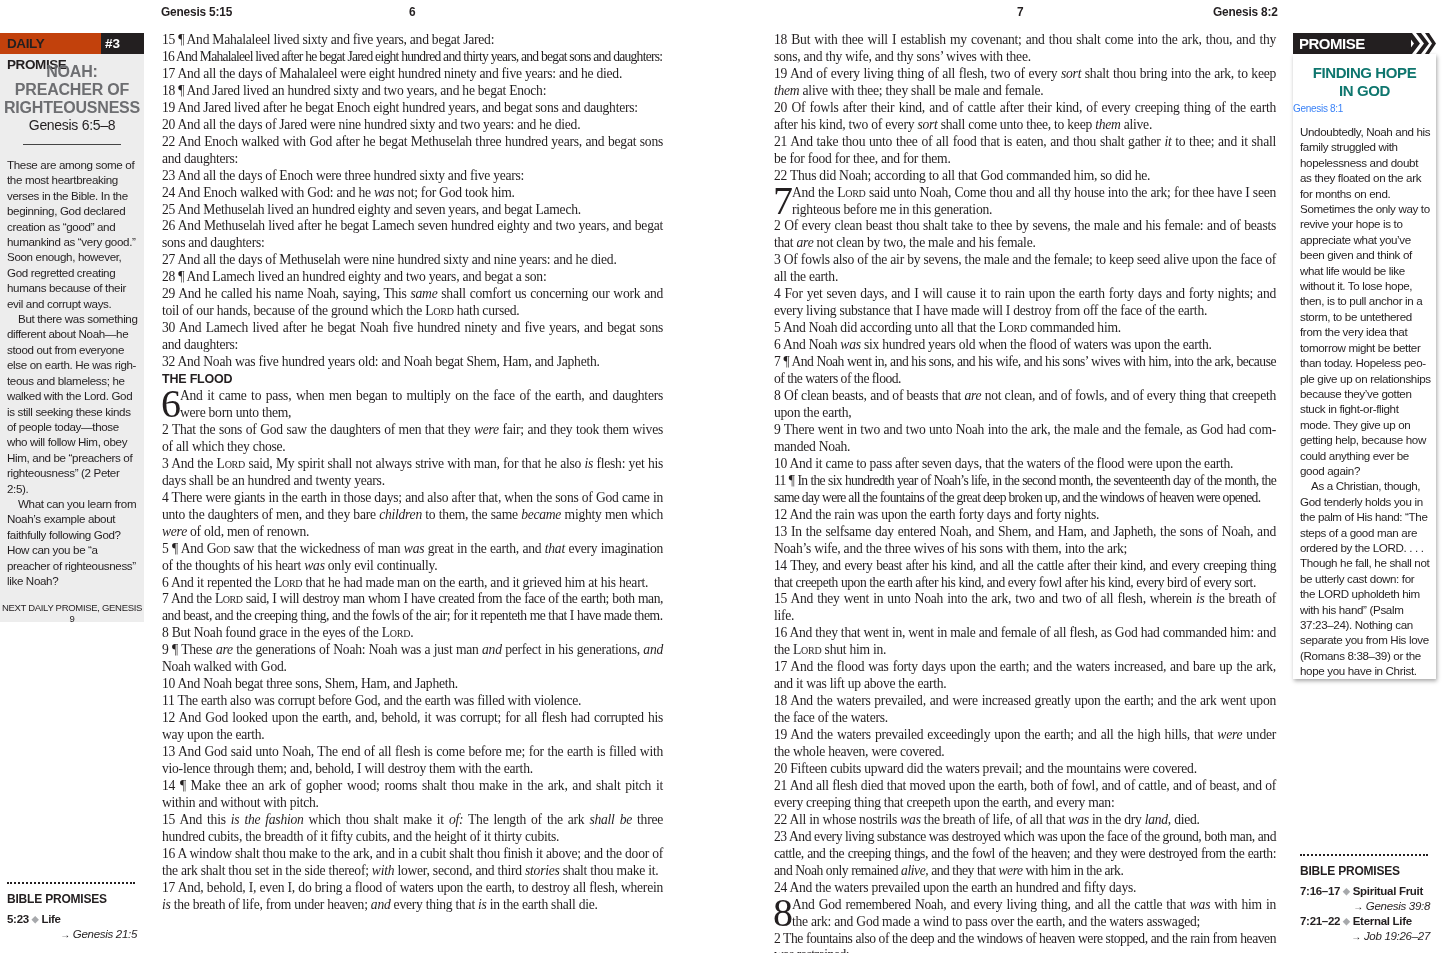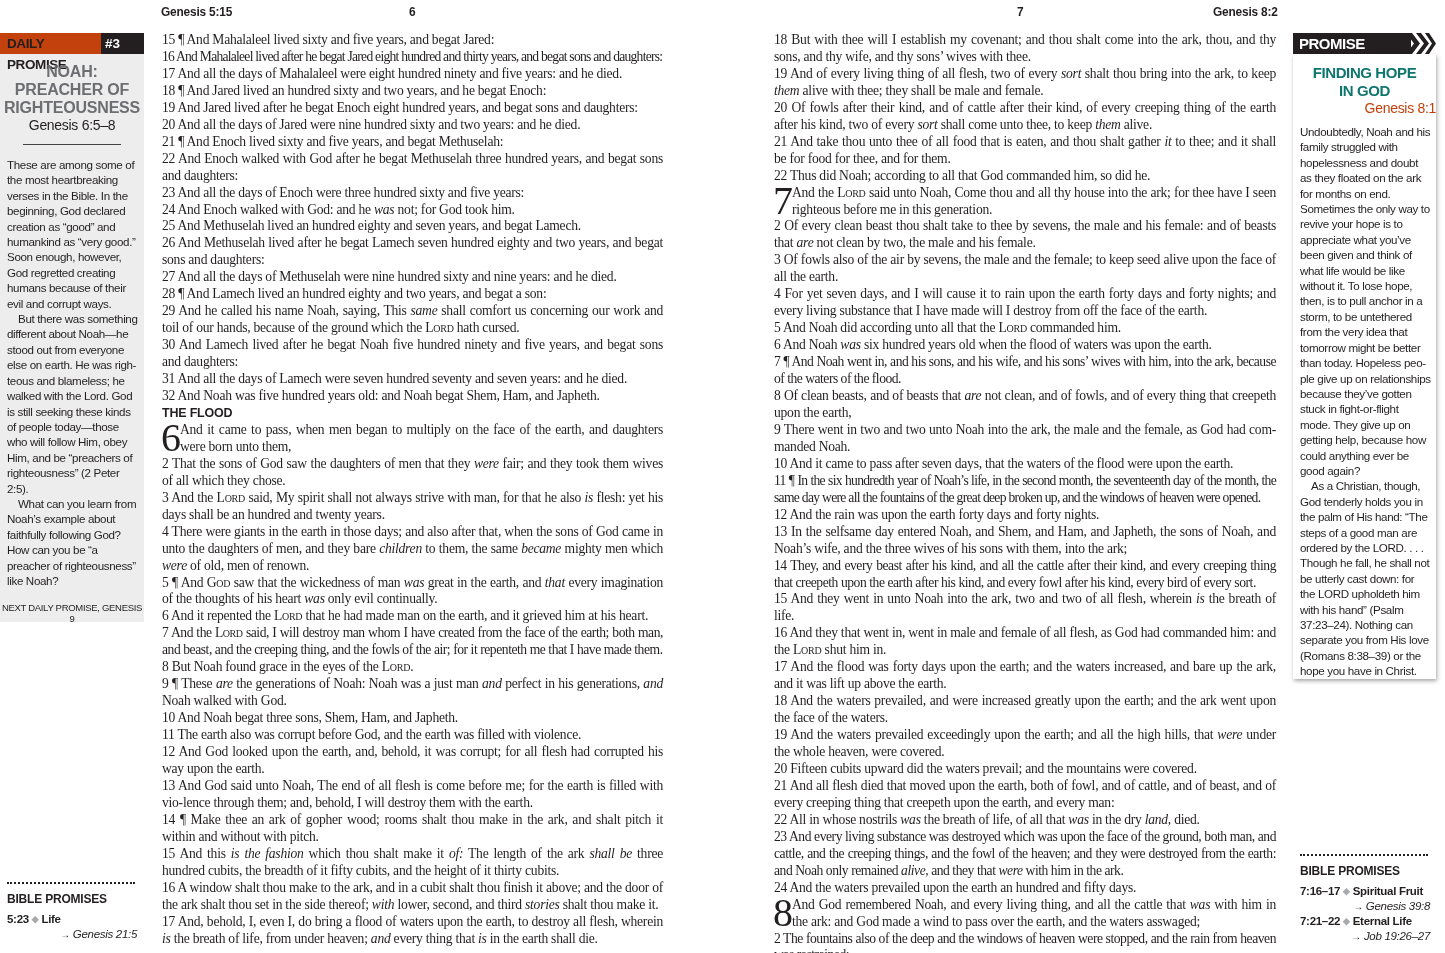--- a/index.html
+++ b/index.html
@@ -33,21 +33,21 @@
   .side-body p { margin: 0; }
   .side-body p + p { text-indent: 11px; }
   .side-next { font-family: "Liberation Sans", sans-serif; font-size: 9.5px; color: #231f20; text-align: center; margin-top: 14px; letter-spacing: -0.3px; }
 
   
   .pp-bar { position: absolute; left: 1293px; top: 33px; height: 21px; width: 143px; }
   .pp-label { position: absolute; left: 0; top: 0; height: 21px; width: 118px; background: #231f20; color: #fff; font-family: "Liberation Sans", sans-serif; font-weight: bold; font-size: 15px; line-height: 21px; padding-left: 6px; letter-spacing: -0.5px; }
   .pp-chevrons { position: absolute; left: 113px; top: 0; width: 30px; height: 21px; }
   .side-right { position: absolute; left: 1293px; top: 54px; width: 143px; height: 625px; background: #ffffff; box-shadow: 1px 2px 4px rgba(0,0,0,0.35); }
   .pp-title { text-align: center; font-family: "Liberation Sans", sans-serif; font-weight: bold; font-size: 15px; line-height: 18px; color: #0f766e; margin-top: 10px; letter-spacing: -0.4px; }
-  .pp-ref { text-align: right; font-family: "Liberation Sans", sans-serif; font-size: 14px; line-height: 17px; color: #c2410c; letter-spacing: -0.3px; }
+  .pp-ref { text-align: left; font-family: "Liberation Sans", sans-serif; font-size: 10px; line-height: 17px; color: #3b82f6; letter-spacing: -0.3px; }
   .pp-body { font-family: "Liberation Sans", sans-serif; font-size: 11.6px; line-height: 15.4px; color: #231f20; padding: 7px 5px 0 7px; letter-spacing: -0.35px; }
   .pp-body p + p { text-indent: 11px; }
 
   
   .bp { position: absolute; font-family: "Liberation Sans", sans-serif; color: #231f20; }
   .bp-dots { border-top: 2px dotted #231f20; width: 128px; margin-bottom: 8px; }
   .bp-title { font-weight: bold; font-size: 12px; letter-spacing: -0.2px; margin-bottom: 6px; }
   .bp-item { font-size: 11.5px; line-height: 14px; }
   .bp-row { font-weight: bold; letter-spacing: -0.3px; }
   .bp-diamond { color: #a7a9ac; font-size: 9px; margin: 0 3px; position: relative; top: -1px; }
@@ -91,31 +91,29 @@
   </div>
 </div>
 
 <main class="col col-left">
   <p>15 ¶ And Mahalaleel lived sixty and five years, and begat Jared:</p>
   <p style="letter-spacing:-0.75px;">16 And Mahalaleel lived after he begat Jared eight hundred and thirty years, and begat sons and daughters:</p>
   <p>17 And all the days of Mahalaleel were eight hundred ninety and five years: and he died.</p>
   <p>18 ¶ And Jared lived an hundred sixty and two years, and he begat Enoch:</p>
   <p>19 And Jared lived after he begat Enoch eight hundred years, and begat sons and daughters:</p>
   <p>20 And all the days of Jared were nine hundred sixty and two years: and he died.</p>
-  <p>21 ¶ And Enoch lived sixty and five years, and begat Methuselah:</p>
   <p>22 And Enoch walked with God after he begat Methuselah three hundred years, and begat sons and daughters:</p>
   <p>23 And all the days of Enoch were three hundred sixty and five years:</p>
   <p><span>24 And Enoch walked with God: and he </span><span class="it">was</span><span> not; for God took him.</span></p>
   <p>25 And Methuselah lived an hundred eighty and seven years, and begat Lamech.</p>
   <p>26 And Methuselah lived after he begat Lamech seven hundred eighty and two years, and begat sons and daughters:</p>
   <p>27 And all the days of Methuselah were nine hundred sixty and nine years: and he died.</p>
   <p>28 ¶ And Lamech lived an hundred eighty and two years, and begat a son:</p>
   <p><span>29 And he called his name Noah, saying, This </span><span class="it">same</span><span> shall comfort us concerning our work and toil of our hands, because of the ground which the </span><span class="sc">Lord</span><span> hath cursed.</span></p>
   <p>30 And Lamech lived after he begat Noah five hundred ninety and five years, and begat sons and daughters:</p>
-  <p>31 And all the days of Lamech were seven hundred seventy and seven years: and he died.</p>
   <p>32 And Noah was five hundred years old: and Noah begat Shem, Ham, and Japheth.</p>
 
   <div class="heading">THE FLOOD</div>
   <p class="chap"><span class="drop">6</span><span>And it came to pass, when men began to multiply on the face of the earth, and daughters were born unto them,</span></p>
   <p><span>2 That the sons of God saw the daughters of men that they </span><span class="it">were</span><span> fair; and they took them wives of all which they chose.</span></p>
   <p><span>3 And the </span><span class="sc">Lord</span><span> said, My spirit shall not always strive with man, for that he also </span><span class="it">is</span><span> flesh: yet his days shall be an hundred and twenty years.</span></p>
   <p><span>4 There were giants in the earth in those days; and also after that, when the sons of God came in unto the daughters of men, and they bare </span><span class="it">children</span><span> to them, the same </span><span class="it">became</span><span> mighty men which </span><span class="it">were</span><span> of old, men of renown.</span></p>
   <p><span>5 ¶ And </span><span class="sc">God</span><span> saw that the wickedness of man </span><span class="it">was</span><span> great in the earth, and </span><span class="it">that</span><span> every imagination of the thoughts of his heart </span><span class="it">was</span><span> only evil continually.</span></p>
   <p><span>6 And it repented the </span><span class="sc">Lord</span><span> that he had made man on the earth, and it grieved him at his heart.</span></p>
   <p style="letter-spacing:-0.45px;"><span>7 And the </span><span class="sc">Lord</span><span> said, I will destroy man whom I have created from the face of the earth; both man, and beast, and the creeping thing, and the fowls of the air; for it repenteth me that I have made them.</span></p>

